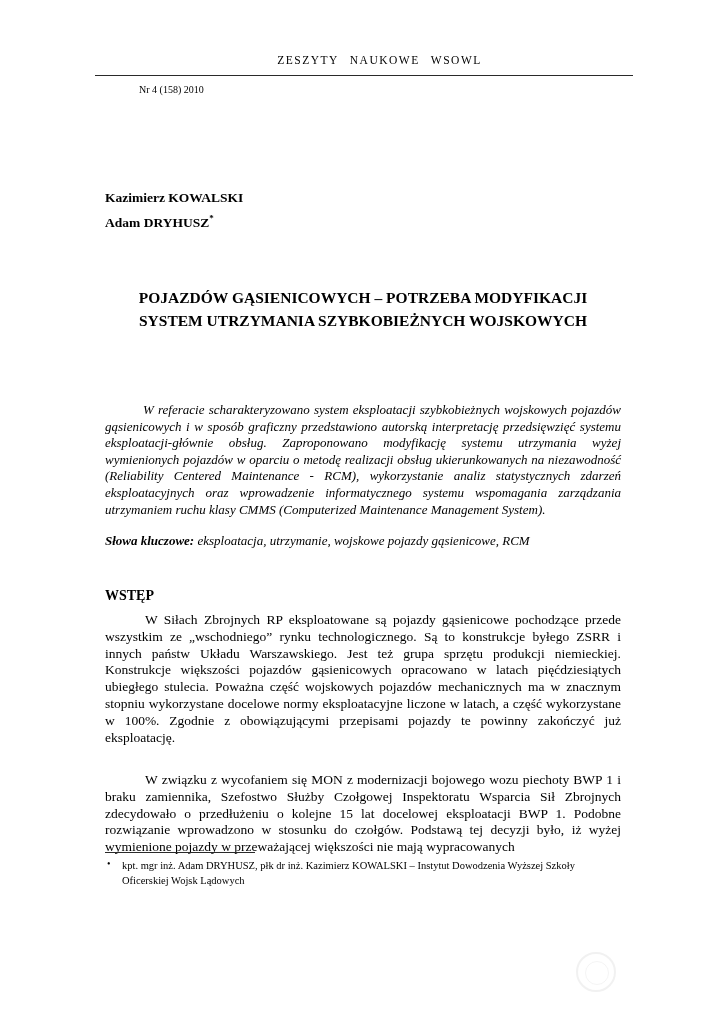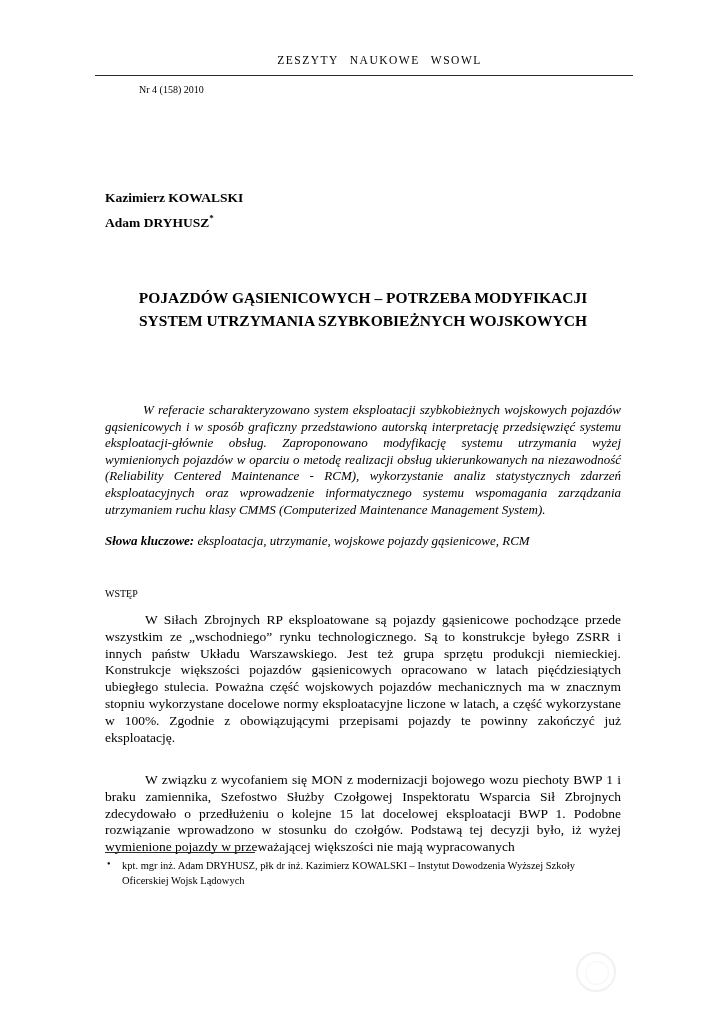--- a/index.html
+++ b/index.html
@@ -86,22 +86,22 @@
     font-weight: bold;
     font-style: italic;
   }
   .keywords .kw-values {
     font-style: italic;
   }
   .section-heading {
     position: absolute;
     top: 588px;
     left: 105px;
-    font-weight: normal;
-    font-size: 10px;
+    font-weight: bold;
+    font-size: 14px;
   }
   .body-para {
     position: absolute;
     left: 105px;
     width: 516px;
     font-size: 13.5px;
     line-height: 16.8px;
     text-align: justify;
     text-indent: 40px;
   }

